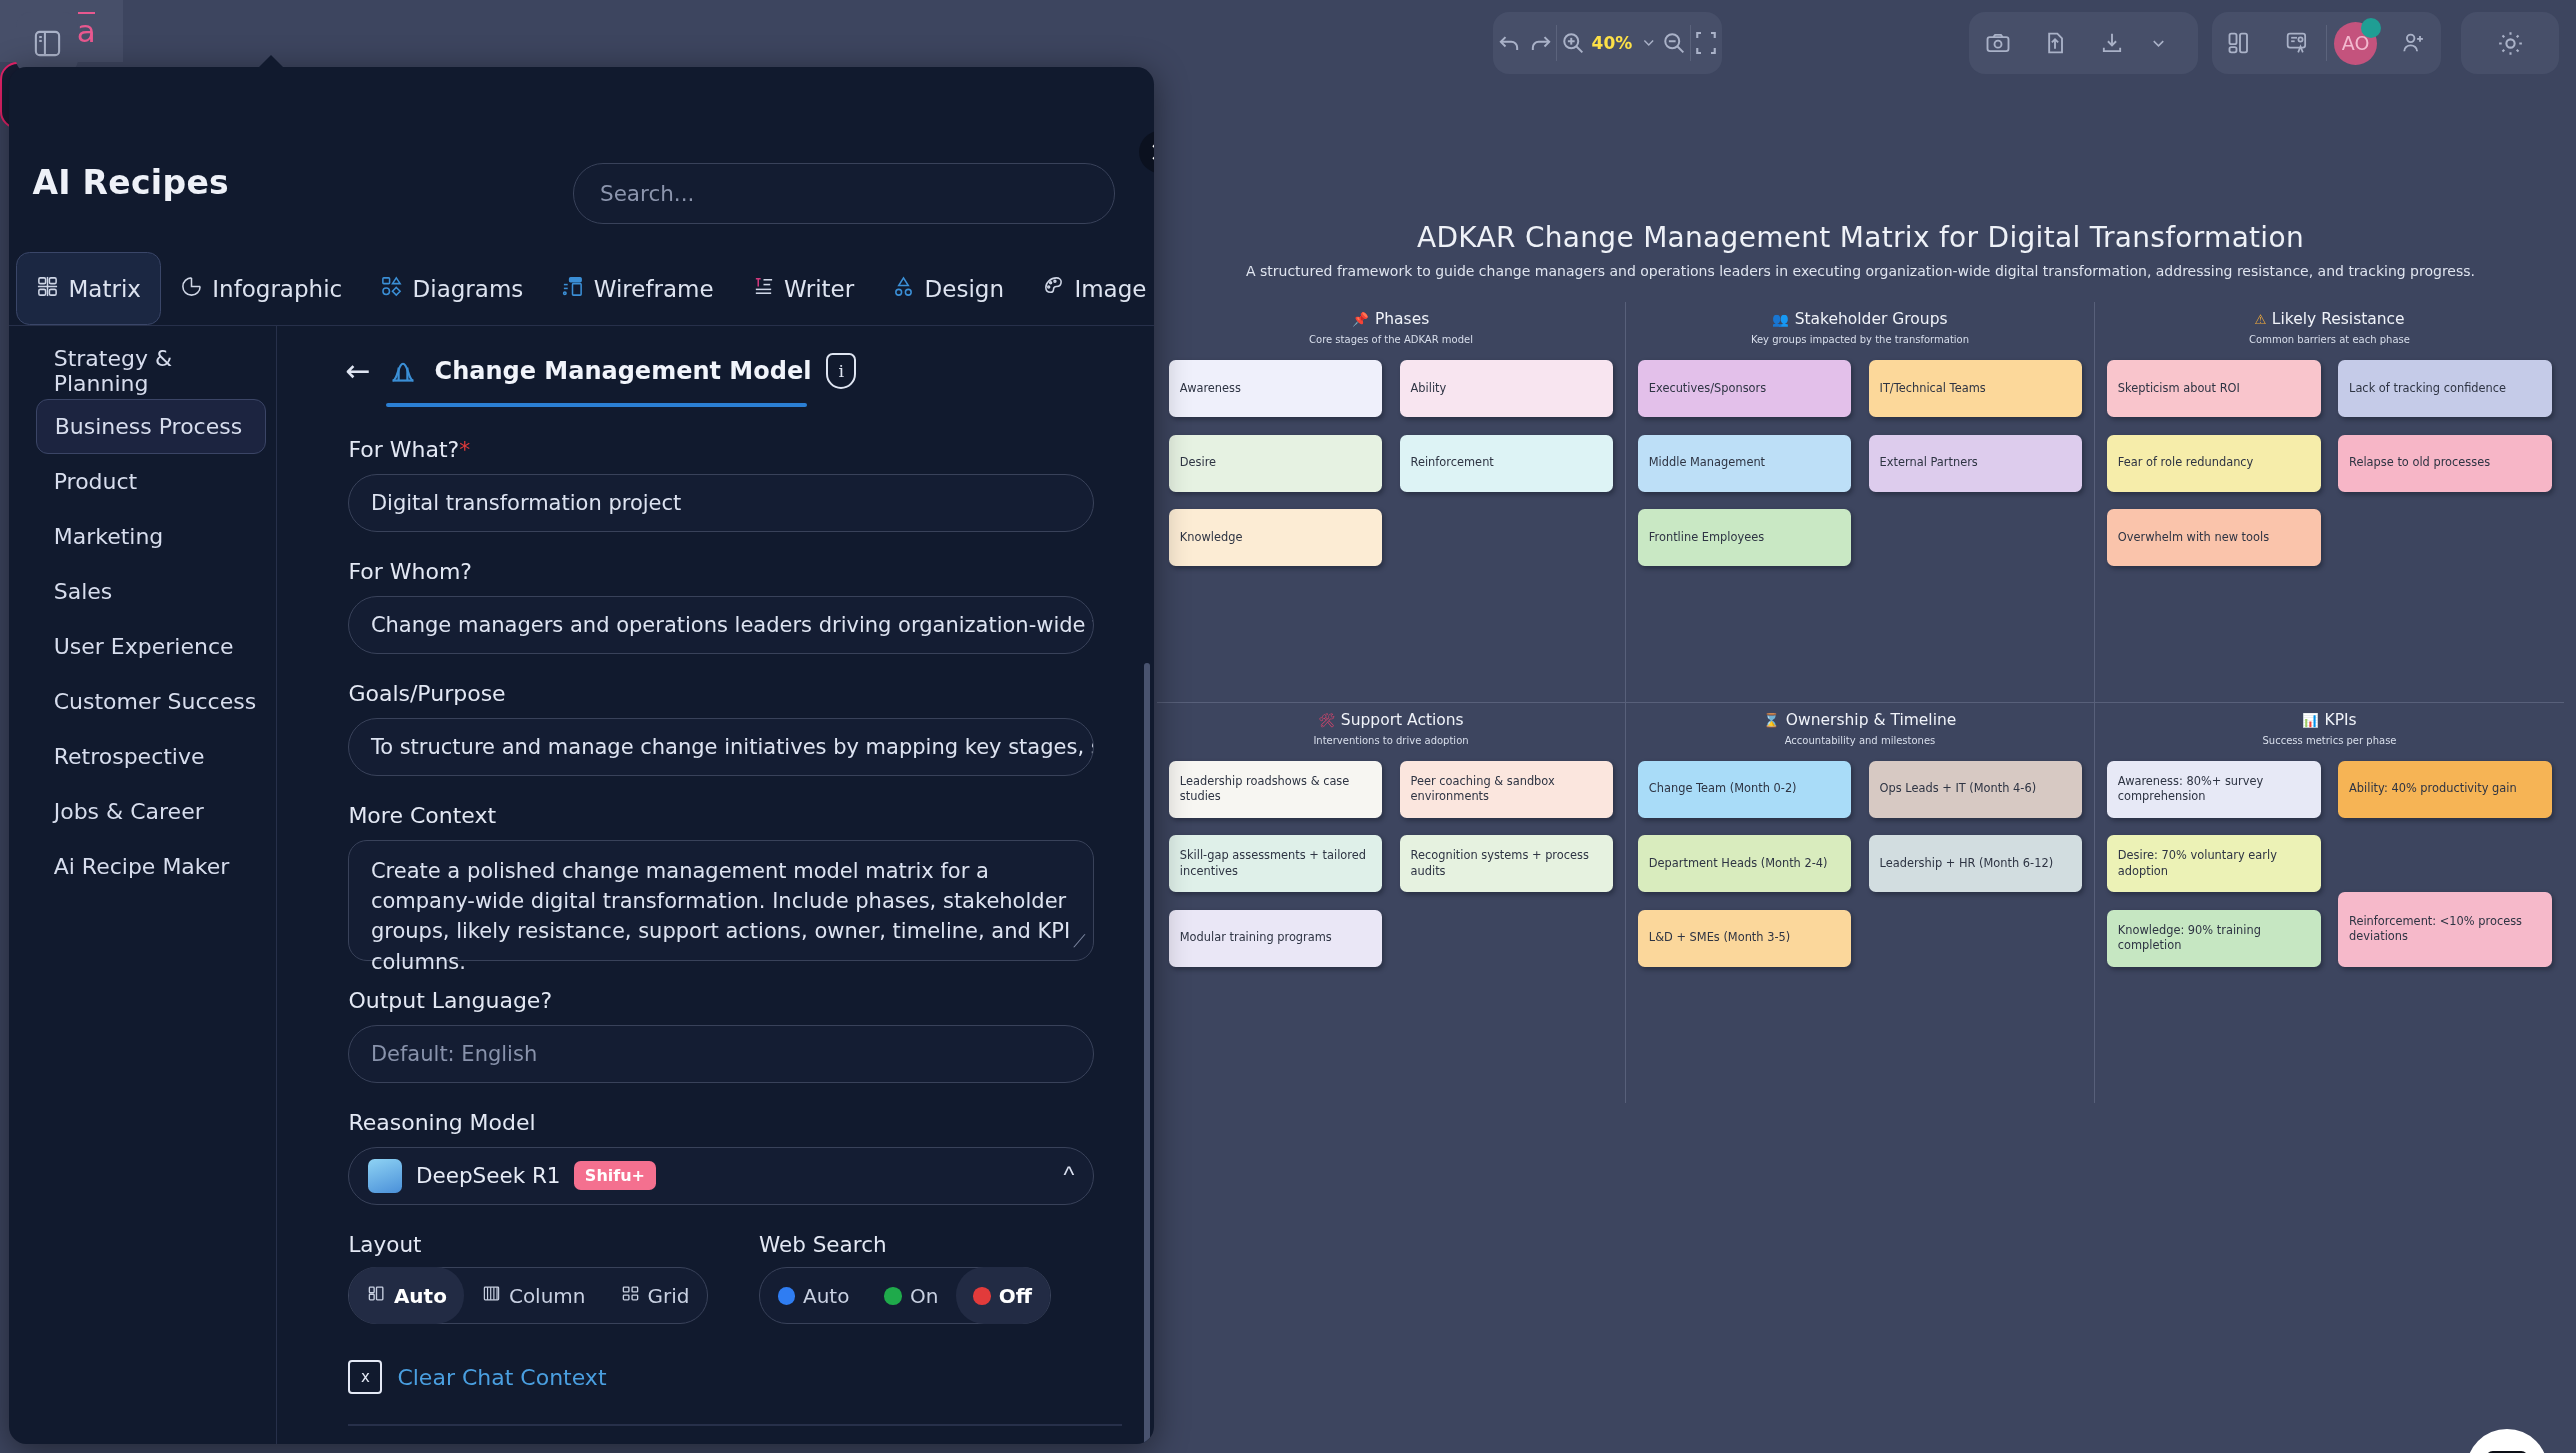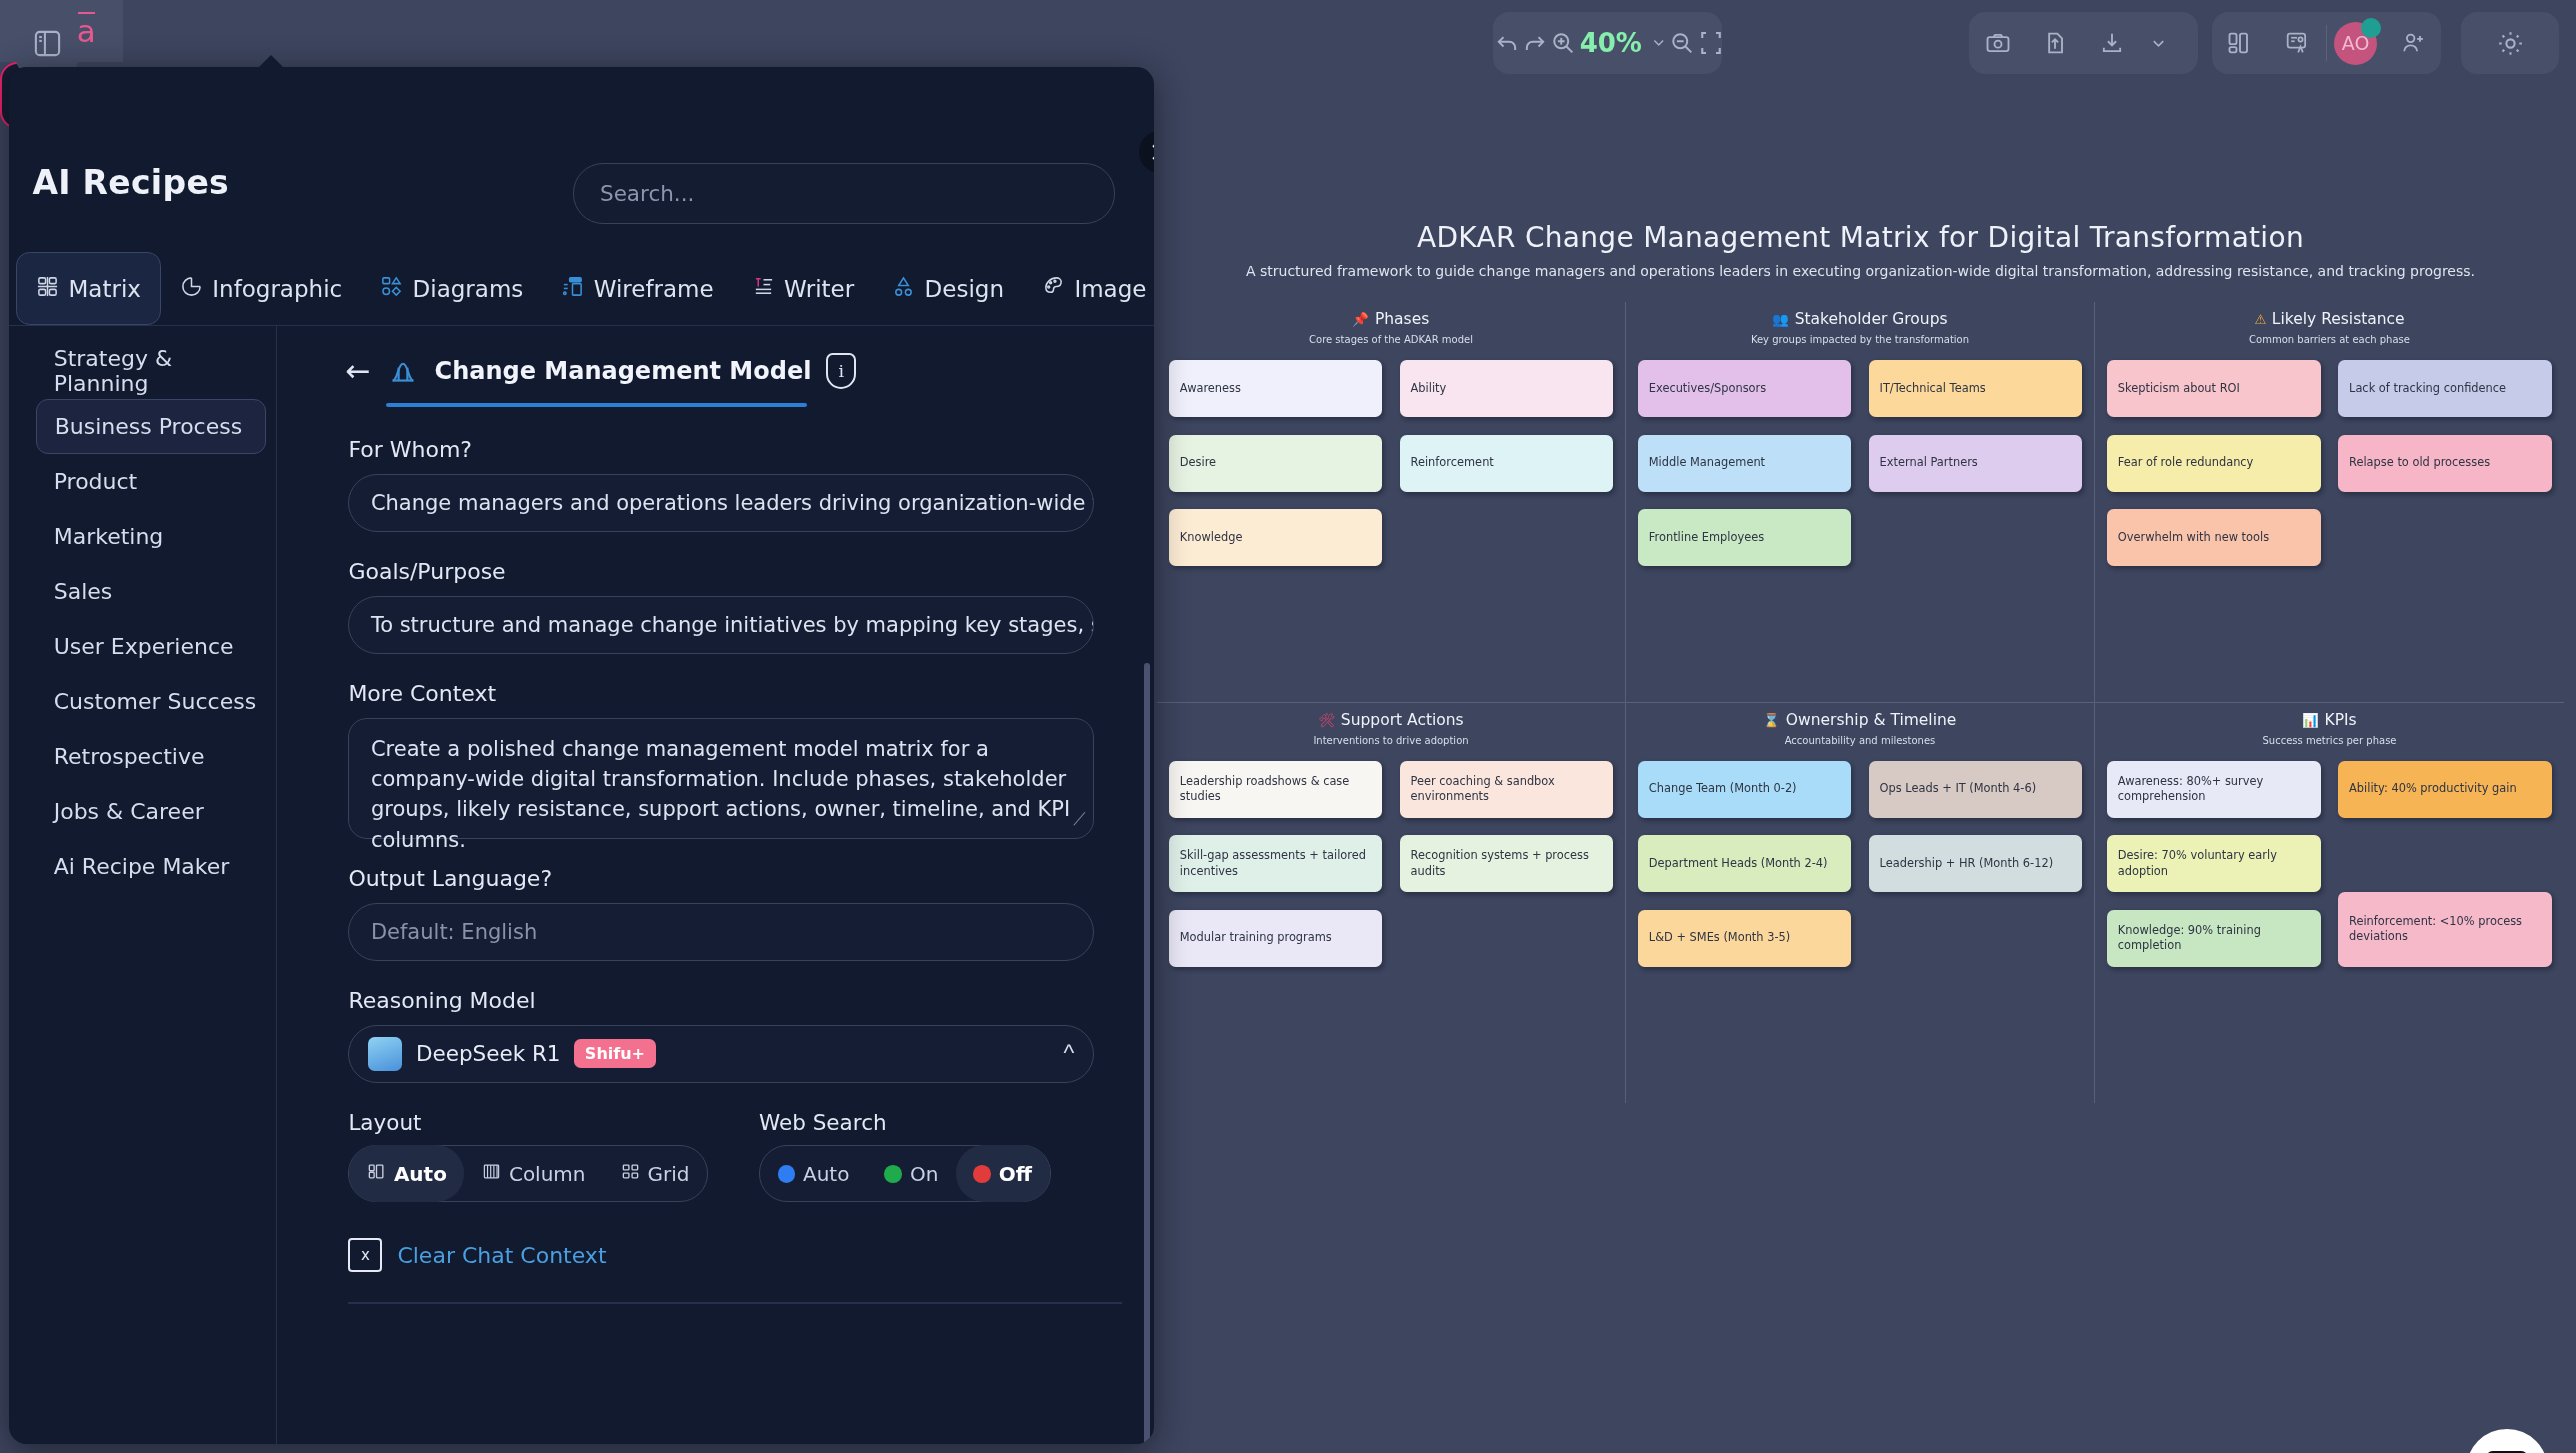--- a/index.html
+++ b/index.html
@@ -19,21 +19,21 @@
   #brand-text .a::after{content:""; position:absolute; left:1.3px; right:1.3px; top:-1.3px; height:2.7px; background:#e8588f;}
   #ai-pill { left:229px; top:9.4px; width:81px; height:67px; background:#161d33; border:2px solid #e8236a; border-radius:17.5px; display:flex; align-items:center; justify-content:center; gap:4px;}
   #ai-pill .ai-a { color:#f2548e; font-size:32px; position:relative; font-family:"DejaVu Sans", sans-serif;}
   #ai-pill .ai-a::after{content:""; position:absolute; left:0.7px; right:0.7px; top:1.3px; height:2.7px; background:#f2548e;}
   #ai-pill .ai-i { color:#fff; font-size:32px; font-family:"DejaVu Sans", sans-serif;}
   #ai-pill .chev { color:#e9edf6; font-size:20px; margin-left:1.3px;}
 
   .tgroup { position:absolute; top:12px; height:62px; background:#474f69; border-radius:16px; display:flex; align-items:center; }
   .ticon { width:57px; height:62px; display:flex; align-items:center; justify-content:center; color:#aab2c8; }
   .tsep { width:1.3px; height:36px; background:#5b637c; }
-  #zoom-level { color:#86efac; font-size:26px; font-weight:bold; padding:0 2.7px; font-family:"DejaVu Sans", sans-serif;}
+  #zoom-level { color:#fde047; font-size:17px; font-weight:bold; padding:0 2.7px; font-family:"DejaVu Sans", sans-serif;}
   #grp-nav { left:1493px; width:229px; }
   #grp-export { left:1969px; width:229px; }
   #grp-share { left:2212px; width:229px; }
   #grp-settings { left:2461px; width:98px; justify-content:center;}
   .avatar { width:43px; height:43px; border-radius:50%; background:#c4537d; color:#f3b9cf; font-size:19px;
             display:flex; align-items:center; justify-content:center; position:relative; font-family:"DejaVu Sans", sans-serif;}
   .avatar .dot { position:absolute; right:-4px; top:-4px; width:20px;height:20px;border-radius:50%;background:#1f9e94;}
 
   
   #canvas { position:absolute; left:0; top:86px; width:2576px; height:1367px; background:#3d455f; }
@@ -546,20 +546,26 @@
         <line x1="8.6" y1="19" x2="8.6" y2="9"></line>
           <line x1="15.4" y1="19" x2="15.4" y2="9"></line>
       </svg>
       <span id="form-title">Change Management Model</span>
       <span id="info-badge">i</span>
     </div>
     <div id="title-underline"></div>
 
     <div id="form-body">
 
+      <div class="fld">
+        <div class="flabel">
+          <span>For What?</span><span class="req">*</span>
+        </div>
+        <div class="finput">Digital transformation project</div>
+      </div>
 
       <div class="fld">
         <div class="flabel">For Whom?</div>
         <div class="finput">Change managers and operations leaders driving organization-wide te</div>
       </div>
 
       <div class="fld">
         <div class="flabel">Goals/Purpose</div>
         <div class="finput">To structure and manage change initiatives by mapping key stages, sta</div>
       </div>

